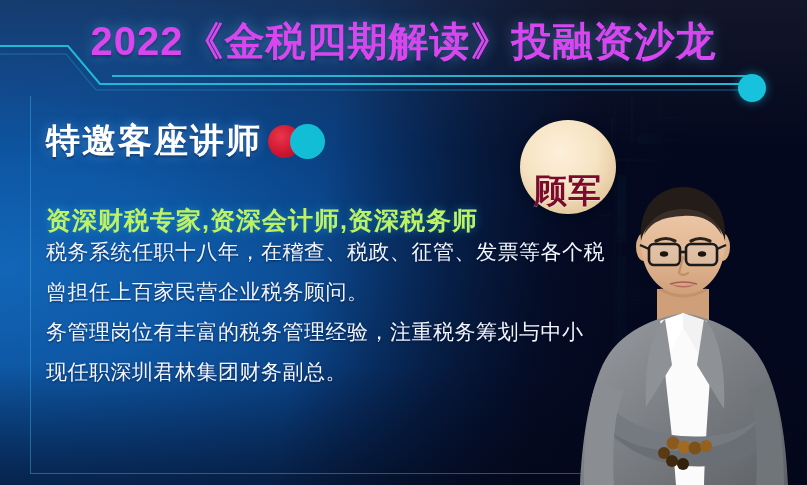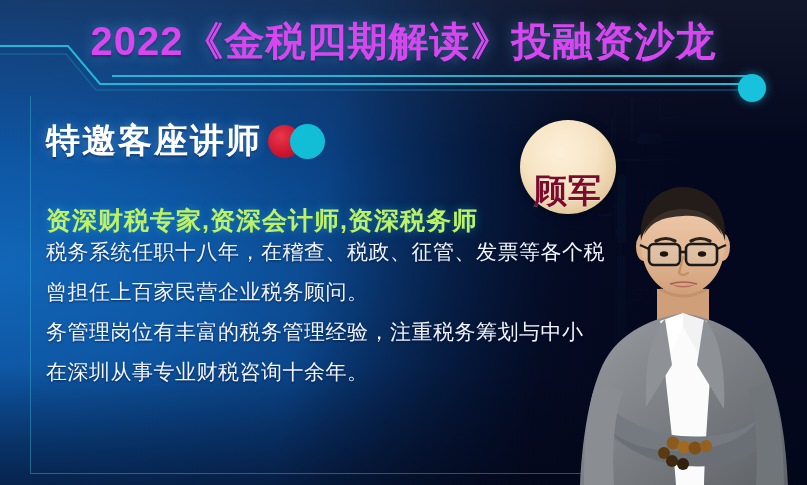--- a/index.html
+++ b/index.html
@@ -226,21 +226,21 @@
       <div class="dot-cyan"></div>
     </div>
   </div>
 
   <div class="subtitle">资深财税专家,资深会计师,资深税务师</div>
 
   <div class="body-text">
     <div class="body-line">税务系统任职十八年，在稽查、税政、征管、发票等各个税</div>
     <div class="body-line">曾担任上百家民营企业税务顾问。</div>
     <div class="body-line">务管理岗位有丰富的税务管理经验，注重税务筹划与中小</div>
-    <div class="body-line">在深圳从事专业财税咨询十余年。</div>
+    <div class="body-line">现任职深圳君林集团财务副总。</div>
   </div>
 
   <div class="badge">
     <span class="badge-text">顾军</span>
   </div>
 
   <svg class="portrait" width="262" height="300" viewBox="0 0 262 300">
     <defs>
       <linearGradient id="jacket" x1="0" y1="0" x2="1" y2="1">
         <stop offset="0%" stop-color="#9a9da2"></stop>

